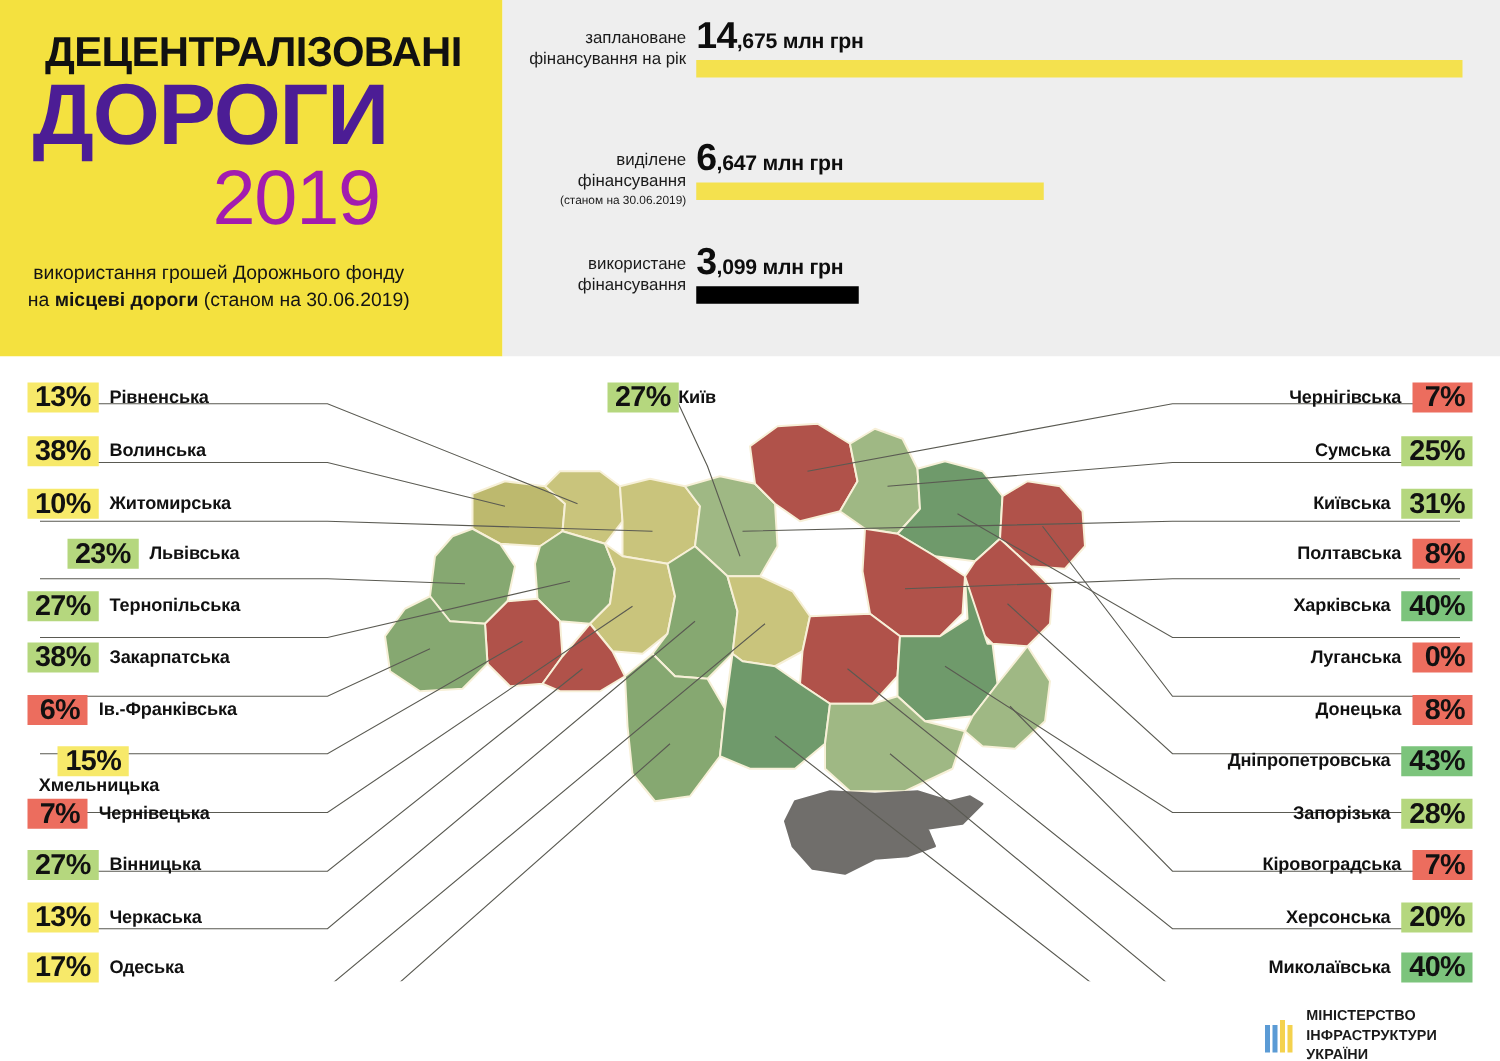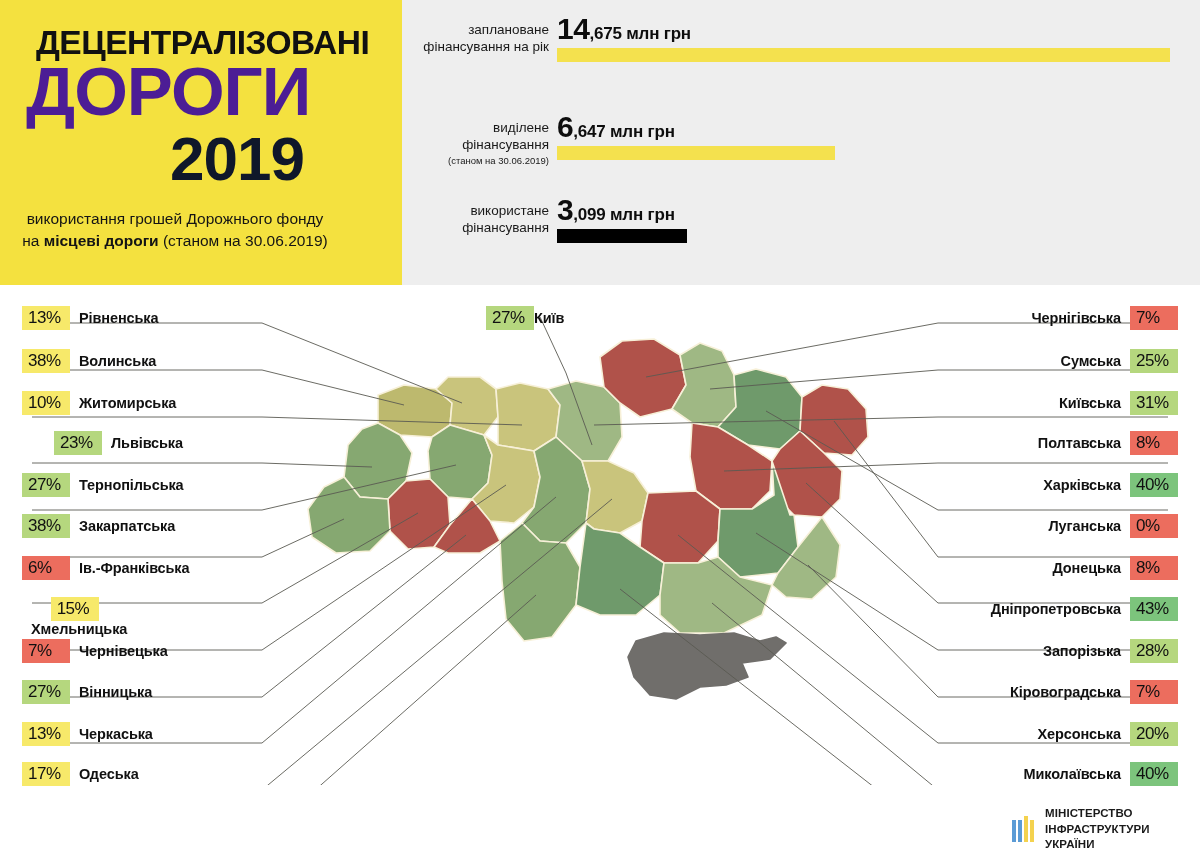--- a/index.html
+++ b/index.html
@@ -55,23 +55,23 @@
     font-size: 69px;
     font-weight: bold;
     letter-spacing: -1px;
     color: #4c1d95;
     line-height: 1;
   }
   .title-line-3 {
     position: absolute;
     left: 170px; top: 128px;
     font-size: 62px;
-    font-weight: bold;
+    font-weight: normal;
     letter-spacing: -1px;
-    color: #0f172a;
+    color: #a21caf;
     line-height: 1;
   }
   .subtitle {
     position: absolute;
     left: 0; top: 208px;
     width: 350px;
     text-align: center;
     font-size: 15.5px;
     color: #141414;
     line-height: 1.45;
@@ -130,24 +130,24 @@
     align-items: center;
     white-space: nowrap;
   }
   .reg.left { left: 22px; }
   .reg.right { right: 22px; flex-direction: row-reverse; }
   .badge {
     display: inline-block;
     min-width: 48px;
     padding: 2px 6px 3px 6px;
     box-sizing: border-box;
-    font-size: 17px;
-    font-weight: normal;
+    font-size: 23px;
+    font-weight: bold;
     color: #111111;
-    text-align: left;
+    text-align: right;
     line-height: 19px;
     letter-spacing: -0.5px;
   }
   .reg-name {
     font-size: 14.5px;
     font-weight: bold;
     color: #111111;
     letter-spacing: -0.1px;
   }
   .reg.left .reg-name { margin-left: 9px; }

